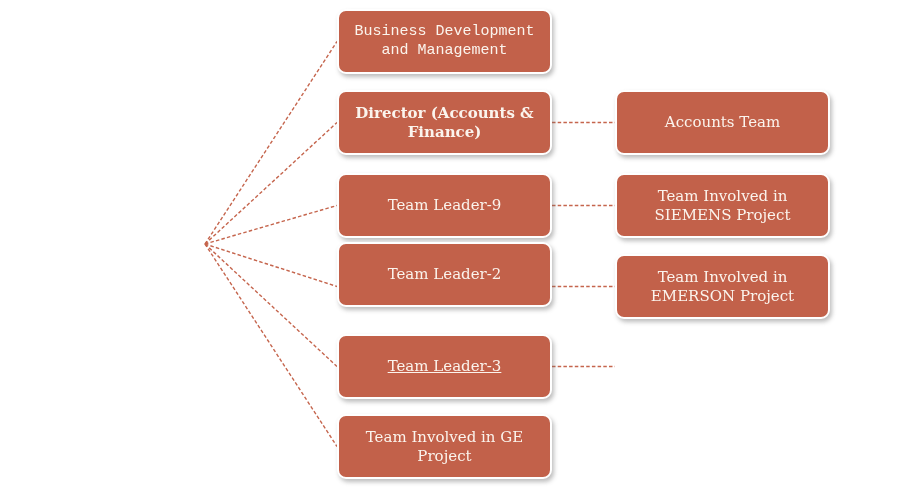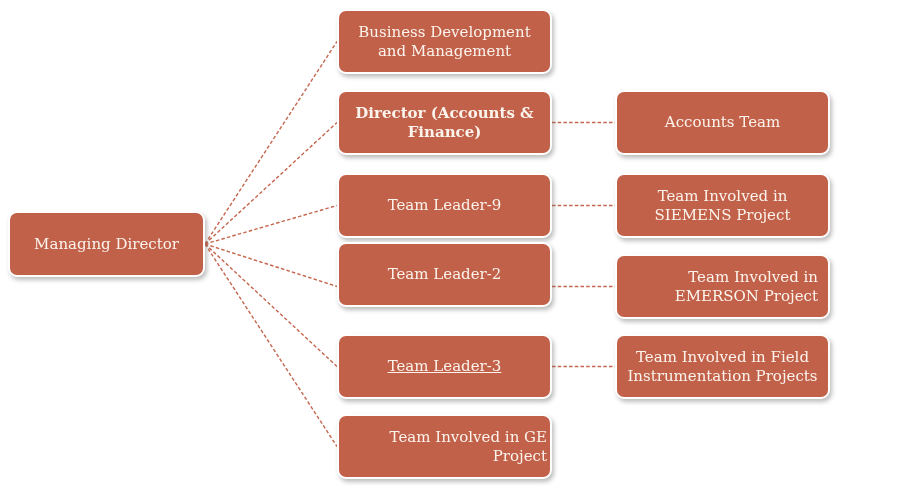--- a/index.html
+++ b/index.html
@@ -51,52 +51,49 @@
     width: 215px;
     height: 65px;
     padding: 2px 3px;
   }
   .node.right {
     left: 615px;
     width: 215px;
     height: 65px;
     padding: 2px 10px;
   }
-  .m0 { top: 9px; }
+  .m0 { top: 9px; font-family: Liberation Mono, monospace; }
   .m1 { top: 90px; font-weight: bold; }
   .m2 { top: 173px; }
   .m3 { top: 242px; justify-content: center; }
   .m4 { top: 334px; text-decoration: underline; }
-  .m5 { top: 414px; text-align: right; }
+  .m5 { top: 414px; }
   .r0 { top: 90px; }
   .r1 { top: 173px; }
-  .r2 { top: 254px; text-align: right; }
+  .r2 { top: 254px; }
   .r3 { top: 334px; }
 </style>
 </head>
 <body>
 
 <div class="canvas">
 
   <svg id="connector-svg" viewBox="0 0 902 496">
       <line x1="205" y1="244" x2="337" y2="41.5" stroke="#C5654D" stroke-width="1.4" stroke-dasharray="3.5 2.2" fill="none"></line>
       <line x1="205" y1="244" x2="337" y2="122.5" stroke="#C5654D" stroke-width="1.4" stroke-dasharray="3.5 2.2" fill="none"></line>
       <line x1="205" y1="244" x2="337" y2="205.5" stroke="#C5654D" stroke-width="1.4" stroke-dasharray="3.5 2.2" fill="none"></line>
       <line x1="205" y1="244" x2="337" y2="286.5" stroke="#C5654D" stroke-width="1.4" stroke-dasharray="3.5 2.2" fill="none"></line>
       <line x1="205" y1="244" x2="337" y2="366.5" stroke="#C5654D" stroke-width="1.4" stroke-dasharray="3.5 2.2" fill="none"></line>
       <line x1="205" y1="244" x2="337" y2="446.5" stroke="#C5654D" stroke-width="1.4" stroke-dasharray="3.5 2.2" fill="none"></line>
       <line x1="552" y1="122.5" x2="615" y2="122.5" stroke="#C5654D" stroke-width="1.4" stroke-dasharray="3.5 2.2" fill="none"></line>
       <line x1="552" y1="205.5" x2="615" y2="205.5" stroke="#C5654D" stroke-width="1.4" stroke-dasharray="3.5 2.2" fill="none"></line>
       <line x1="552" y1="286.5" x2="615" y2="286.5" stroke="#C5654D" stroke-width="1.4" stroke-dasharray="3.5 2.2" fill="none"></line>
       <line x1="552" y1="366.5" x2="615" y2="366.5" stroke="#C5654D" stroke-width="1.4" stroke-dasharray="3.5 2.2" fill="none"></line>
     </svg>
 
-  <div class="node root" id="node-root">
-    <span class="label">Managing Director</span>
-  </div>
 
   <div class="node mid m0">
     <span class="label">Business Development and Management</span>
   </div>
   <div class="node mid m1">
     <span class="label">Director (Accounts &amp; Finance)</span>
   </div>
   <div class="node mid m2">
     <span class="label">Team Leader-9</span>
   </div>
@@ -112,17 +109,14 @@
 
   <div class="node right r0">
     <span class="label">Accounts Team</span>
   </div>
   <div class="node right r1">
     <span class="label">Team Involved in SIEMENS Project</span>
   </div>
   <div class="node right r2">
     <span class="label">Team Involved in EMERSON Project</span>
   </div>
-  <div class="node right r3">
-    <span class="label">Team Involved in Field Instrumentation Projects</span>
-  </div>
 
 </div>
 
 </body></html>

